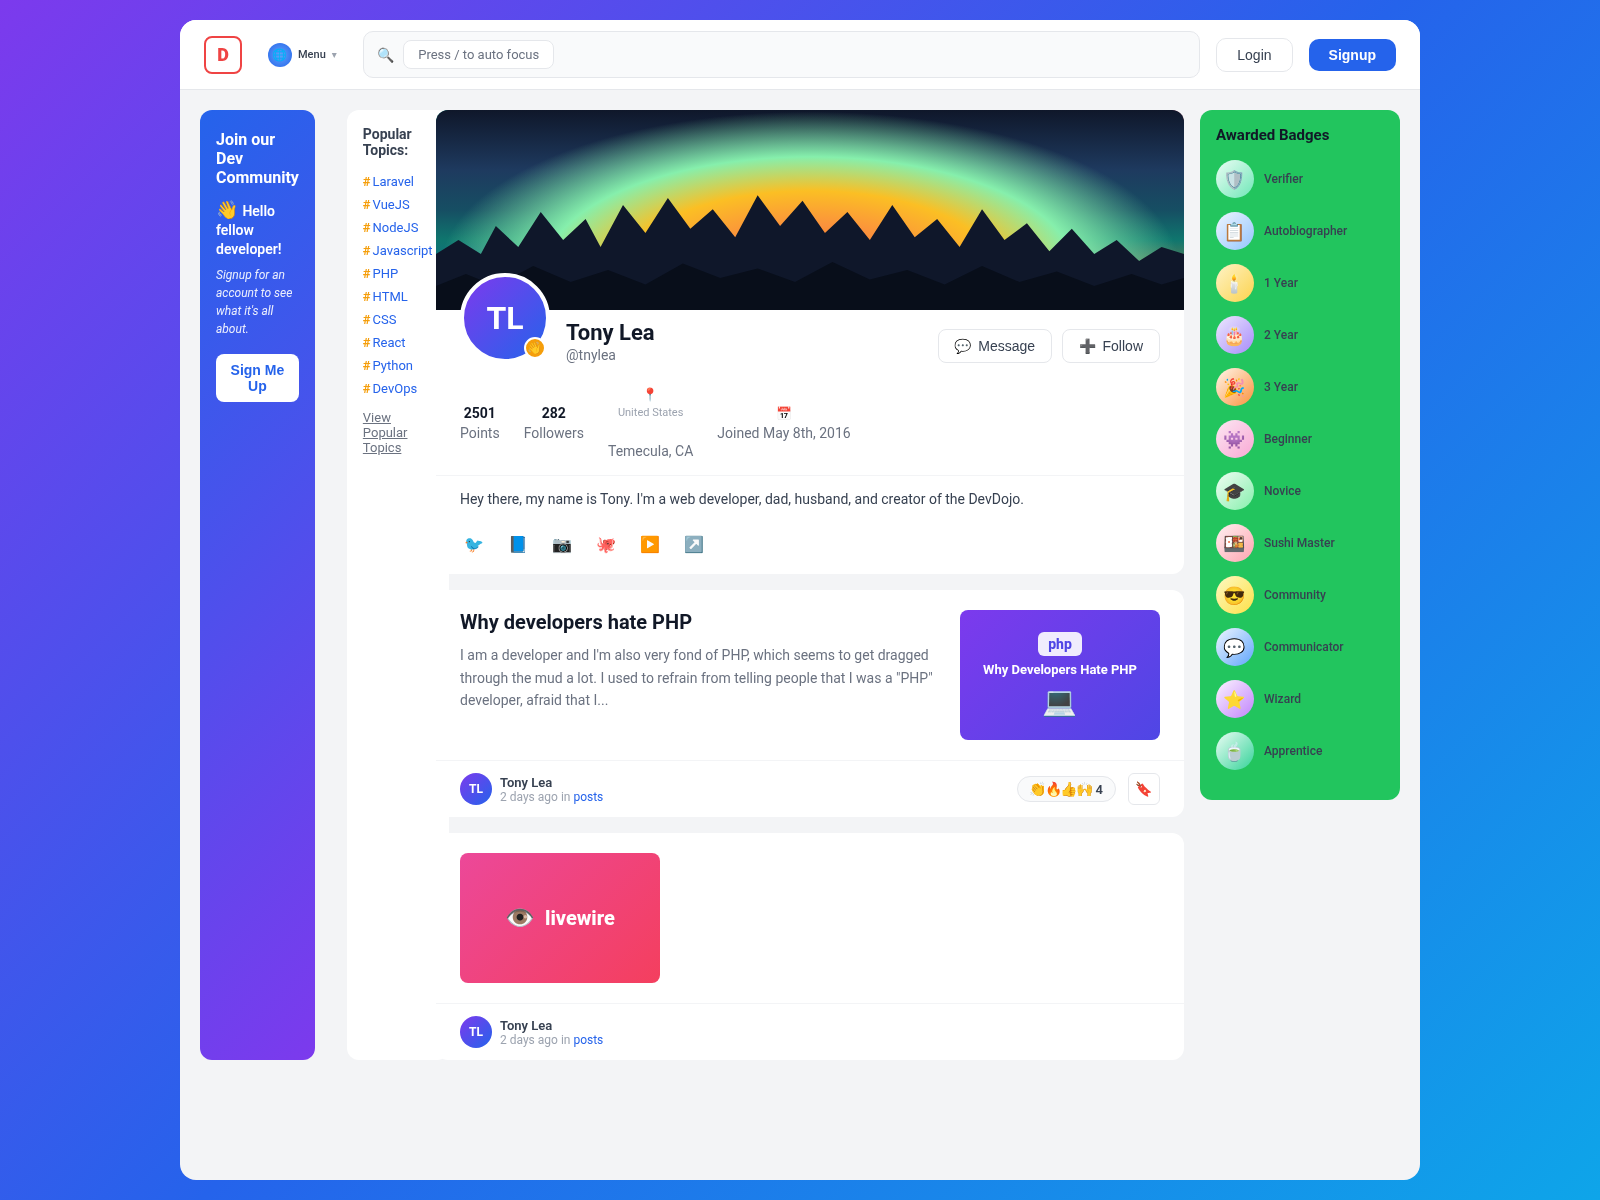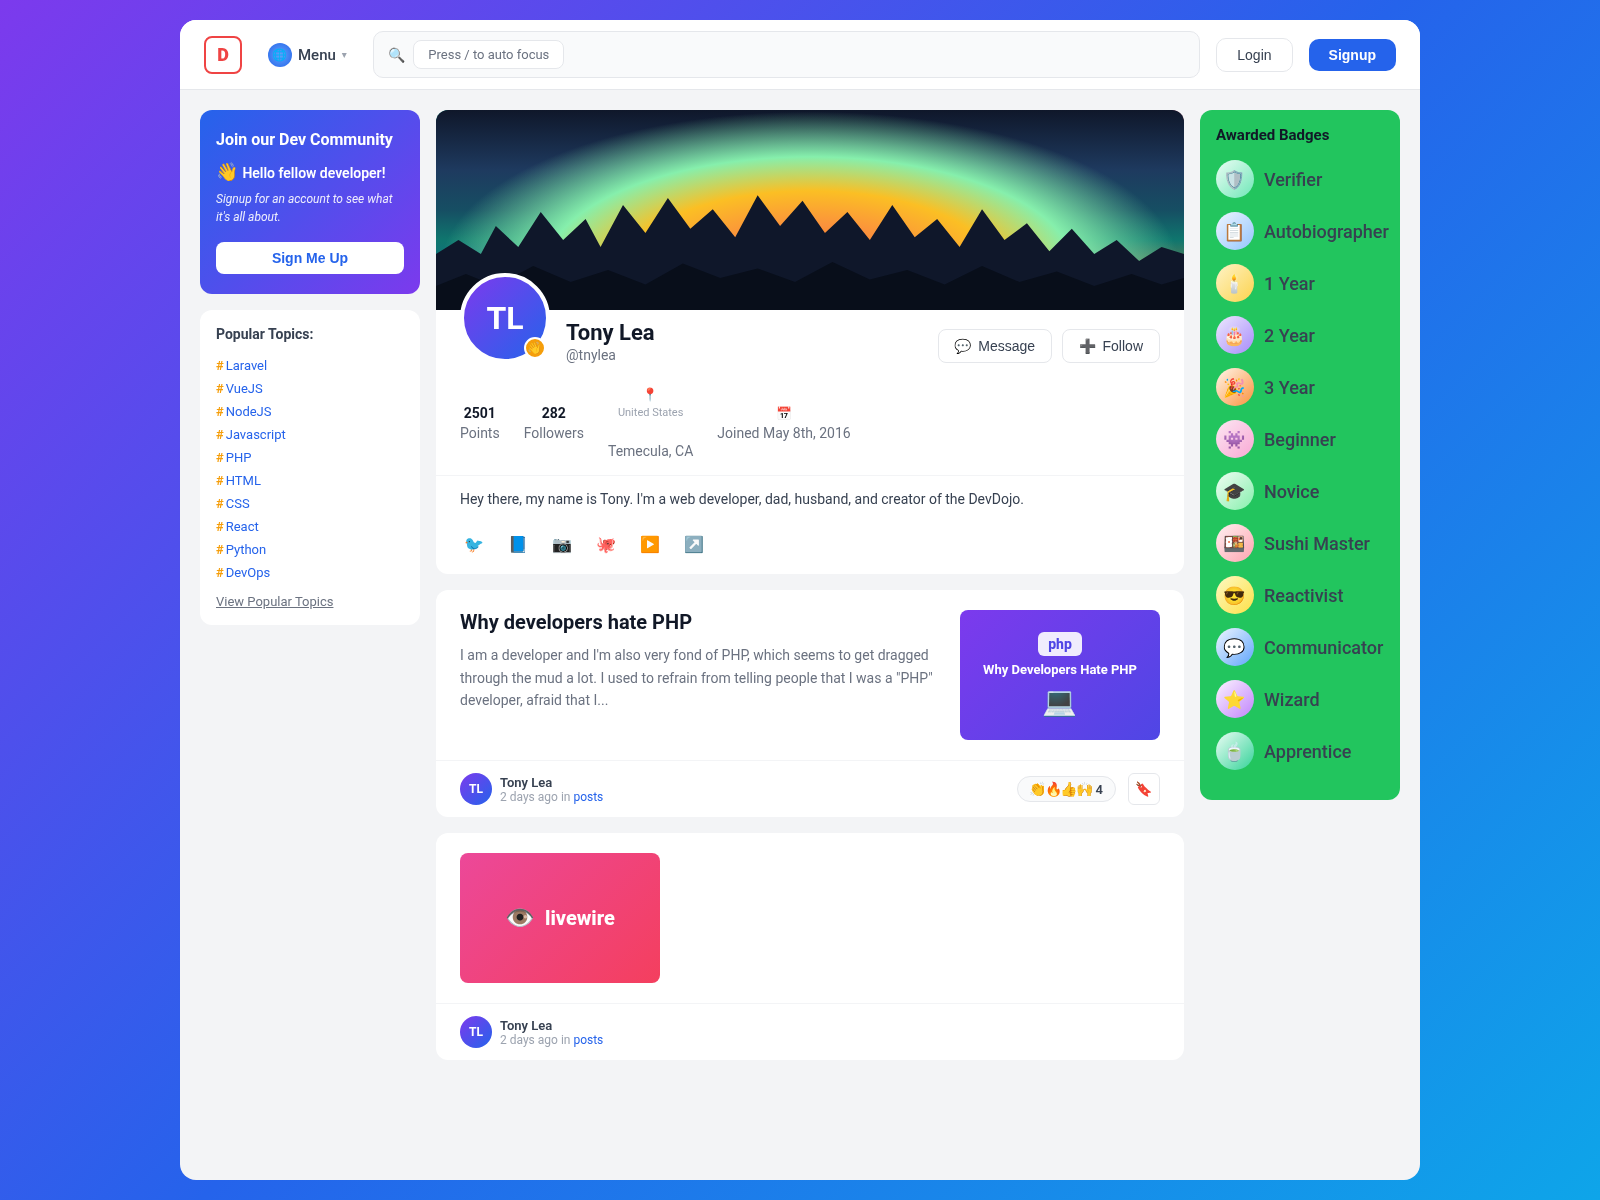--- a/index.html
+++ b/index.html
@@ -55,21 +55,21 @@
       width: 24px;
       height: 24px;
       background: radial-gradient(circle, #60a5fa, #2563eb);
       border-radius: 50%;
       display: flex;
       align-items: center;
       justify-content: center;
       font-size: 12px;
     }
     .menu-label {
-      font-size: 15px;
+      font-size: 11px;
       font-weight: 500;
       color: #374151;
     }
     .chevron-down {
       font-size: 10px;
       color: #9ca3af;
     }
     .search-bar {
       flex: 1;
       display: flex;
@@ -126,22 +126,22 @@
       display: flex;
       gap: 0;
       padding: 20px;
       background: #f3f4f6;
     }
     
     .sidebar {
       width: 220px;
       flex-shrink: 0;
       display: flex;
-      flex-direction: column;
-      gap: 16px;
+      flex-direction: row;
+      gap: 32px;
       margin-right: 16px;
     }
     .join-card {
       background: linear-gradient(135deg, #2563eb, #7c3aed);
       border-radius: 12px;
       padding: 20px 16px;
       color: #fff;
     }
     .join-card-title {
       font-size: 16px;
@@ -577,21 +577,21 @@
     .badge-2year { background: linear-gradient(135deg, #ede9fe, #a78bfa); }
     .badge-3year { background: linear-gradient(135deg, #fff7ed, #fb923c); }
     .badge-beginner { background: linear-gradient(135deg, #fce7f3, #f9a8d4); }
     .badge-novice { background: linear-gradient(135deg, #f0fdf4, #86efac); }
     .badge-sushi { background: linear-gradient(135deg, #fff1f2, #fda4af); }
     .badge-reactivist { background: linear-gradient(135deg, #fef9c3, #fde047); }
     .badge-communicator { background: linear-gradient(135deg, #eff6ff, #60a5fa); }
     .badge-wizard { background: linear-gradient(135deg, #fdf4ff, #c084fc); }
     .badge-apprentice { background: linear-gradient(135deg, #ecfdf5, #34d399); }
     .badge-name {
-      font-size: 18px;
+      font-size: 12px;
       font-weight: 500;
       color: #374151;
     }
   </style>
 </head>
 <body>
 
 <div class="app-container">
 
   <nav class="navbar">
@@ -788,21 +788,21 @@
         <div class="badge-item">
           <div class="badge-icon badge-novice">🎓</div>
           <span class="badge-name">Novice</span>
         </div>
         <div class="badge-item">
           <div class="badge-icon badge-sushi">🍱</div>
           <span class="badge-name">Sushi Master</span>
         </div>
         <div class="badge-item">
           <div class="badge-icon badge-reactivist">😎</div>
-          <span class="badge-name">Reactivist</span>
+          <span class="badge-name">Community</span>
         </div>
         <div class="badge-item">
           <div class="badge-icon badge-communicator">💬</div>
           <span class="badge-name">Communicator</span>
         </div>
         <div class="badge-item">
           <div class="badge-icon badge-wizard">⭐</div>
           <span class="badge-name">Wizard</span>
         </div>
         <div class="badge-item">

